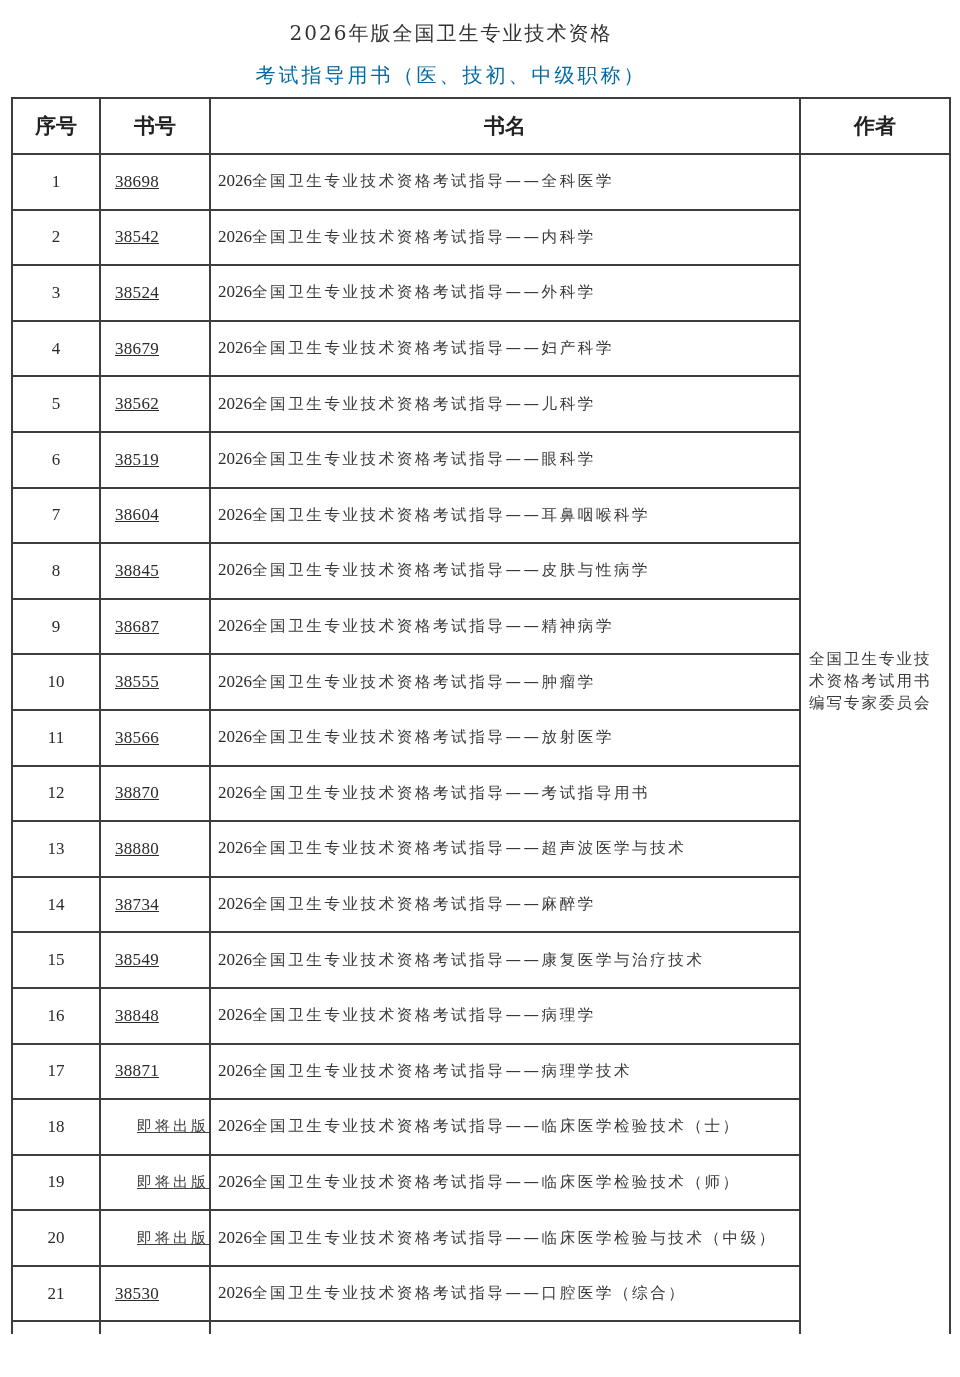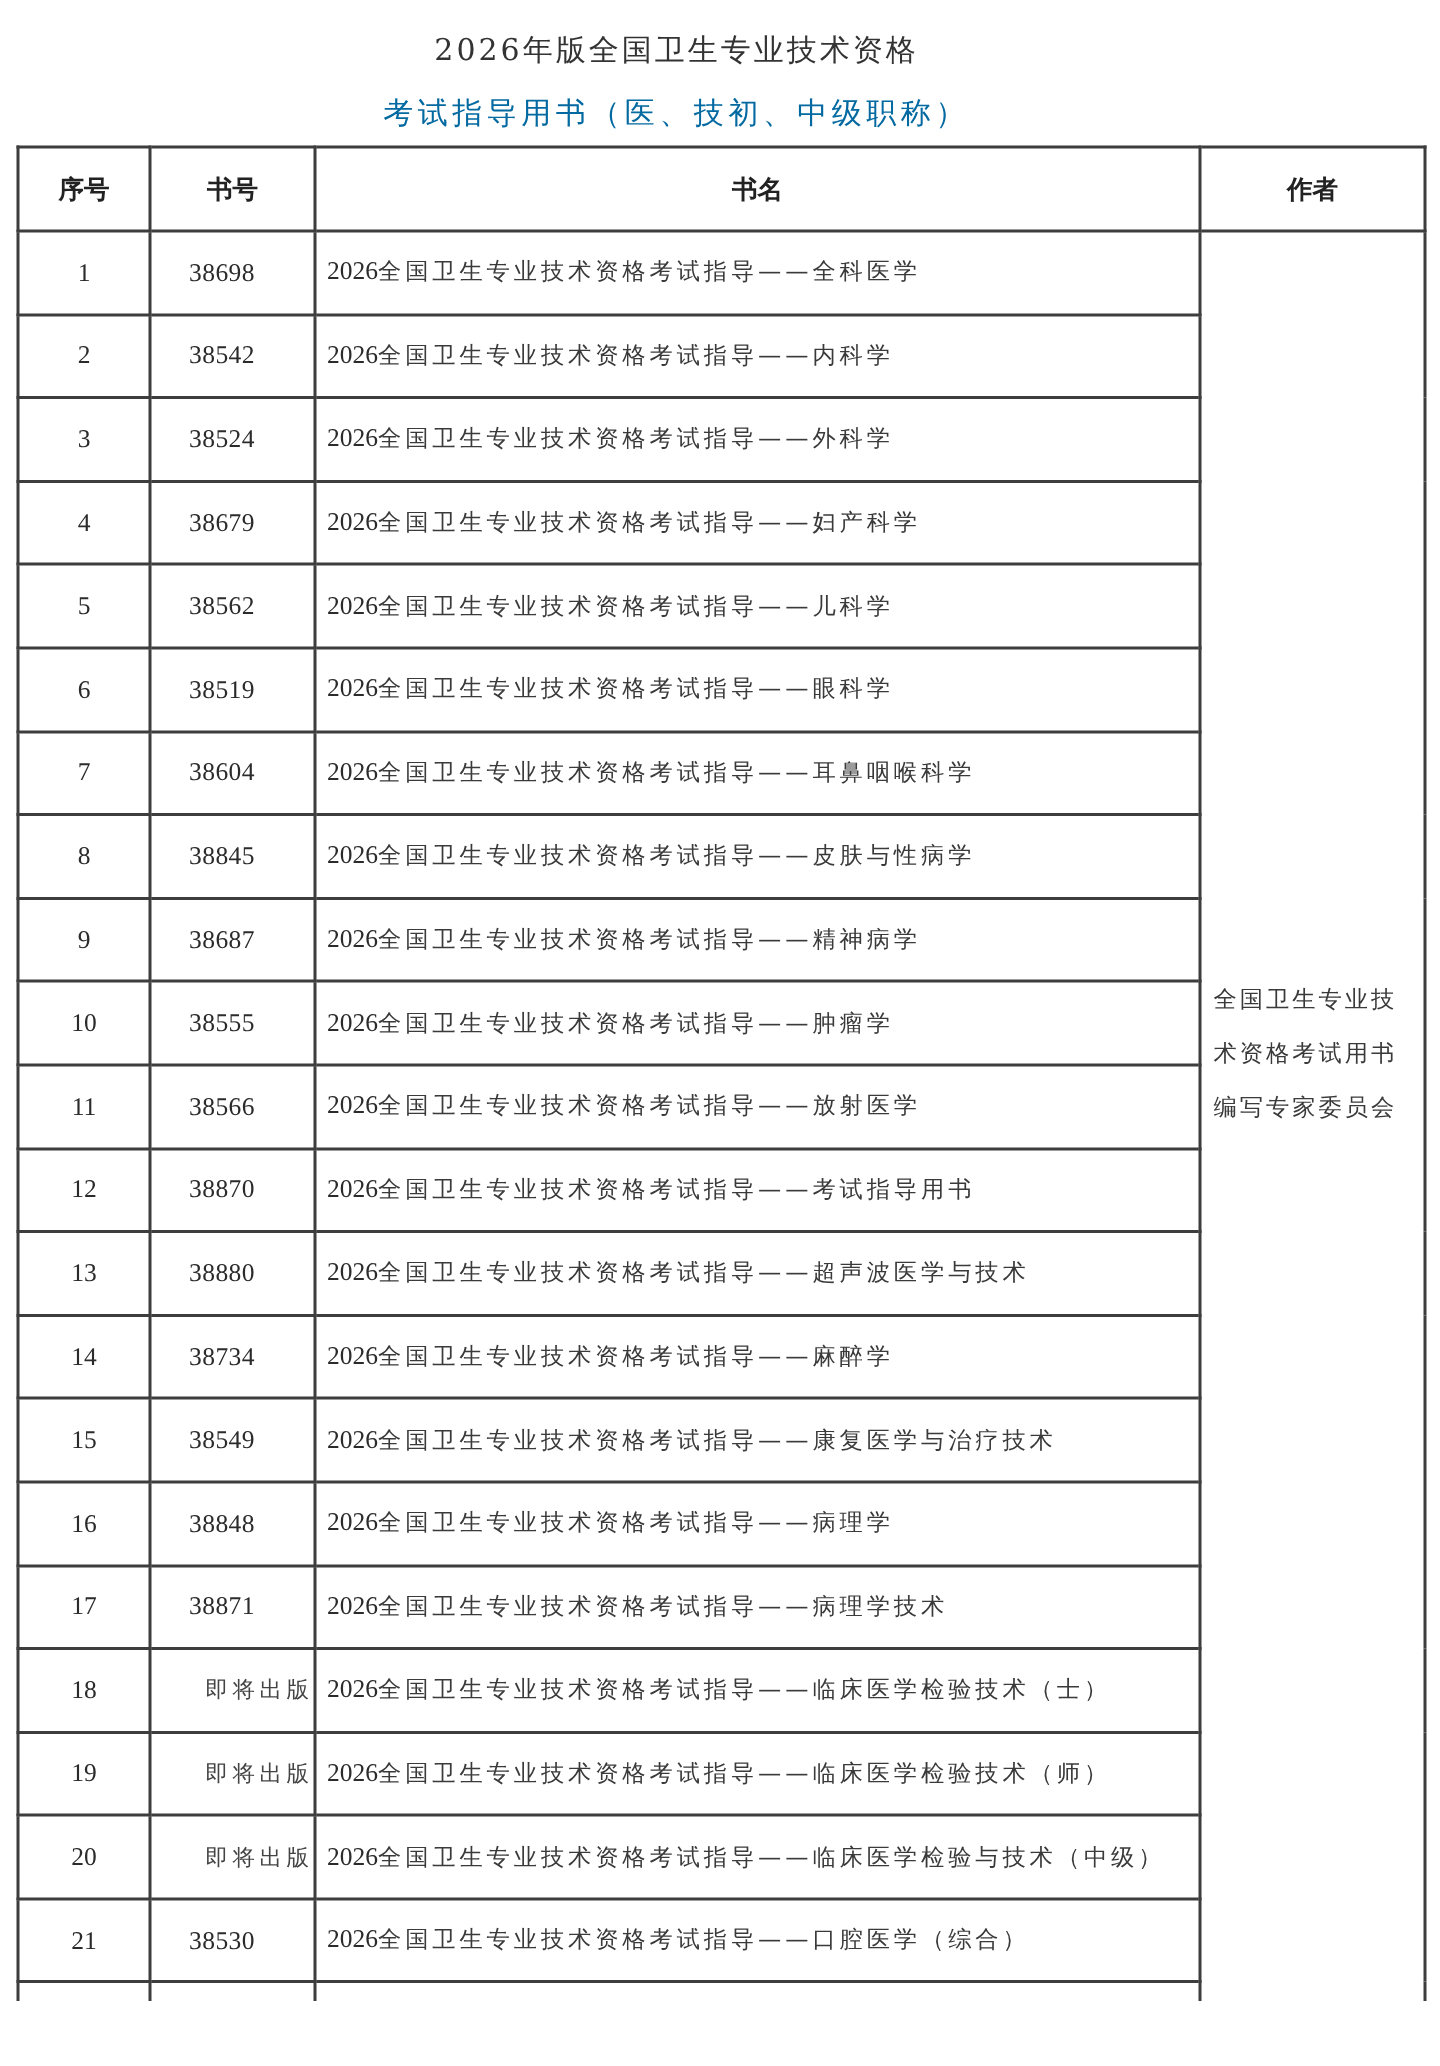--- a/index.html
+++ b/index.html
@@ -14,31 +14,31 @@
   .title.l1 { top: 20px; }
   .title.l2 { top: 62px; letter-spacing: 3px; color: #0369a1; }
   table {
     position: absolute; left: 11px; top: 97px;
     border-collapse: collapse; table-layout: fixed; width: 938px;
   }
   td, th {
     border: 2px solid #3d3d3d; height: 53.6px; padding: 0;
     font-size: 16px; font-weight: normal; vertical-align: middle;
   }
-  th { font-weight: bold; text-align: center; font-size: 17px; color: #222; height: 54px; }
+  th { font-weight: bold; text-align: center; font-size: 21px; color: #222; height: 54px; }
   col.c1 { width: 88px; } col.c2 { width: 110px; } col.c3 { width: 590px; } col.c4 { width: 150px; }
   td.idx { text-align: center; font-family: "Liberation Serif", serif; font-size: 17px; }
-  td.code { padding-left: 25px; font-family: "Liberation Serif", serif; font-size: 17px; letter-spacing: 0.3px; }
+  td.code { padding-left: 14px; font-family: "Liberation Serif", serif; font-size: 17px; letter-spacing: 0.3px; text-decoration: underline; }
   td.code.pending { font-family: "DejaVu Sans", sans-serif; font-size: 15px; letter-spacing: 3px; color:#444;text-align:right; }
   td.name { padding-left: 7px; font-family: "DejaVu Sans", sans-serif; font-size: 15.5px; letter-spacing: 2.6px; color: #3a3a3a; white-space: nowrap; overflow: hidden; }
   td.name .yr { font-family: "Liberation Serif", serif; font-size: 17px; letter-spacing: 0; color:#2b2b2b;margin-top:17px; }
   td.author {
     vertical-align: middle; padding: 0 8px 0 8px;
     font-family: "DejaVu Sans", sans-serif; font-size: 15.5px; letter-spacing: 2px;
-    line-height: 36px; color: #3a3a3a; border-bottom: none;
+    line-height: 22px; color: #3a3a3a; border-bottom: none;
   }
   .author-inner { position: relative; top: 493px; }
   tr.partial td { height: 12px; border-bottom: none; }
 </style>
 </head>
 <body>
 
 <div class="title l1">2026年版全国卫生专业技术资格</div>
 <div class="title l2">考试指导用书（医、技初、中级职称）</div>
 

